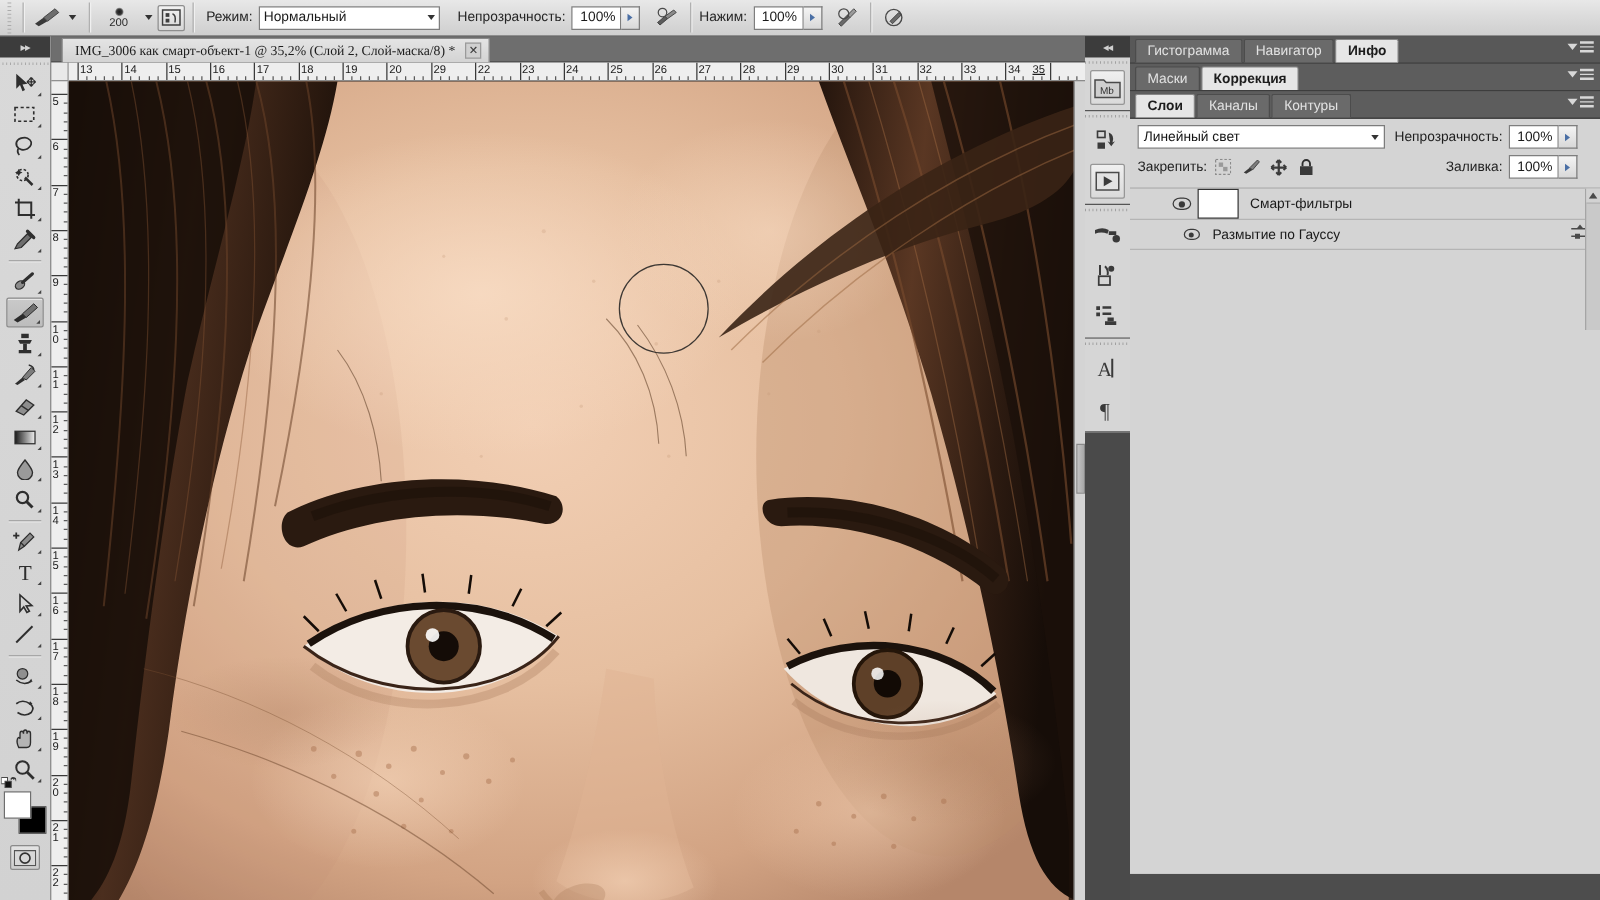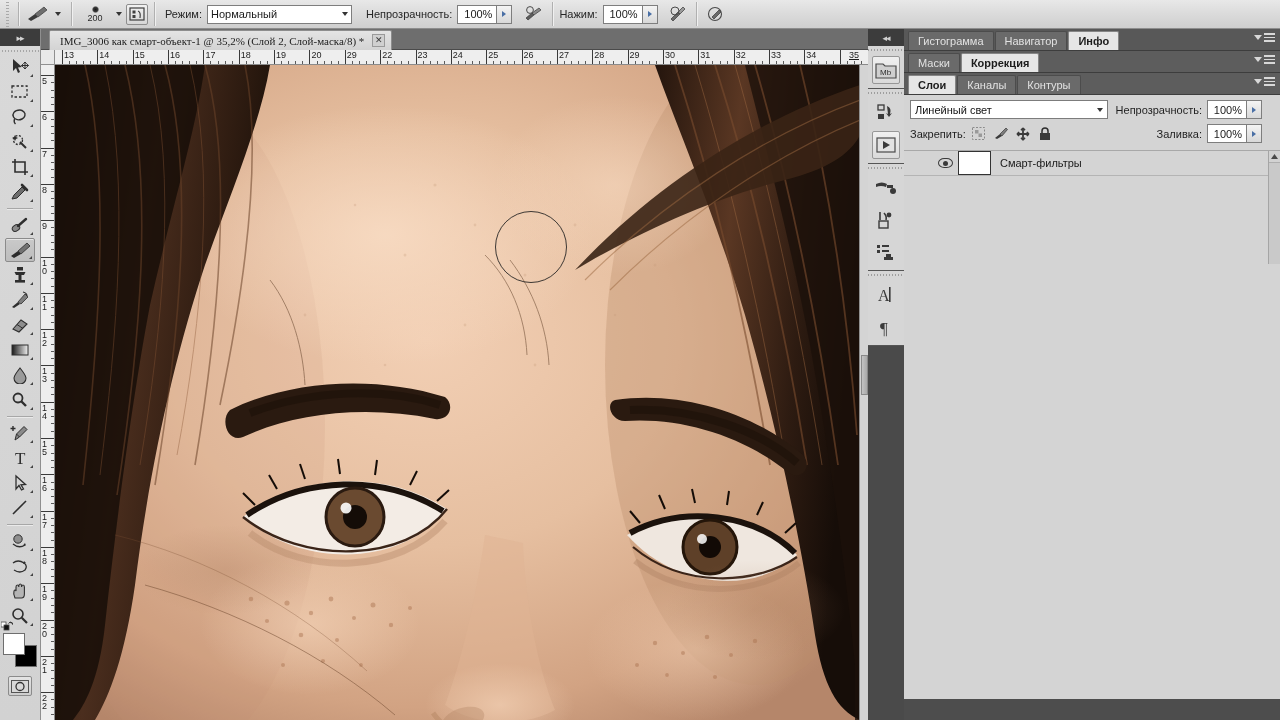--- a/index.html
+++ b/index.html
@@ -733,21 +733,21 @@
         <div class="rh-tick rh-minor" style="left: 728.14px;"></div>
         <div class="rh-tick rh-minor" style="left: 735.21px;"></div>
         <div class="rh-tick rh-minor" style="left: 742.28px;"></div>
         <div class="rh-tick rh-major" style="left: 749.35px;"></div>
         <div class="rh-num" style="left: 751.35px;">34</div>
         <div class="rh-tick rh-minor" style="left: 756.42px;"></div>
         <div class="rh-tick rh-minor" style="left: 763.49px;"></div>
         <div class="rh-tick rh-minor" style="left: 770.56px;"></div>
         <div class="rh-tick rh-minor" style="left: 777.63px;"></div>
         <div class="rh-tick rh-major" style="left: 784.7px;"></div>
-        <div class="rh-num" style="left: 794px; text-decoration: underline;">35</div>
+        <div class="rh-num" style="left: 771px; text-decoration: underline;">35</div>
         <div class="rh-tick rh-minor" style="left: 791.77px;"></div>
         <div class="rh-tick rh-minor" style="left: 798.84px;"></div>
         <div class="rh-tick rh-minor" style="left: 805.91px;"></div>
         <div class="rh-tick rh-minor" style="left: 812.98px;"></div>
       </div>
     <div class="ruler-v">
         <div class="rv-tick rv-major" style="top: 10px;"></div>
         <div class="rv-num" style="top: 12px;">5</div>
         <div class="rv-tick rv-minor" style="top: 17.26px;"></div>
         <div class="rv-tick rv-minor" style="top: 24.52px;"></div>
@@ -1227,20 +1227,37 @@
         <div class="layer-row sub">
           <span class="eye-cell" style="margin-left:28px;">
             <span class="eye">
                 <b></b>
               </span>
           </span>
           <span class="thumb white"></span>
           <span class="layer-name">Смарт-фильтры</span>
         </div>
 
+        <div class="layer-row sub" style="height:24px;">
+          <span class="eye-cell" style="margin-left:36px;">
+            <span class="eye" style="width:13px;height:9px;">
+                <b style="width:4px;height:4px;"></b>
+              </span>
+          </span>
+          <span class="layer-name" style="margin-left:4px;">Размытие по Гауссу</span>
+          <span class="row-right">
+            <span>
+              <svg width="16" height="14" viewBox="0 0 16 14">
+                <path d="M1 4 h13 M1 10 h13" stroke="#4a4a4a" stroke-width="1.3"></path>
+                <path d="M8 0.5 L10.5 3.5 L5.5 3.5 Z" fill="#4a4a4a"></path>
+                <rect x="4" y="8" width="4" height="4" fill="#4a4a4a"></rect>
+              </svg>
+            </span>
+          </span>
+        </div>
 
 
         <div class="layers-scroll">
           <div class="ls-arrow">
             <svg width="7" height="5" viewBox="0 0 7 5">
                 <path d="M3.5 0 L7 5 H0 Z" fill="#4a4a4a"></path>
               </svg>
           </div>
         </div>
       </div>

